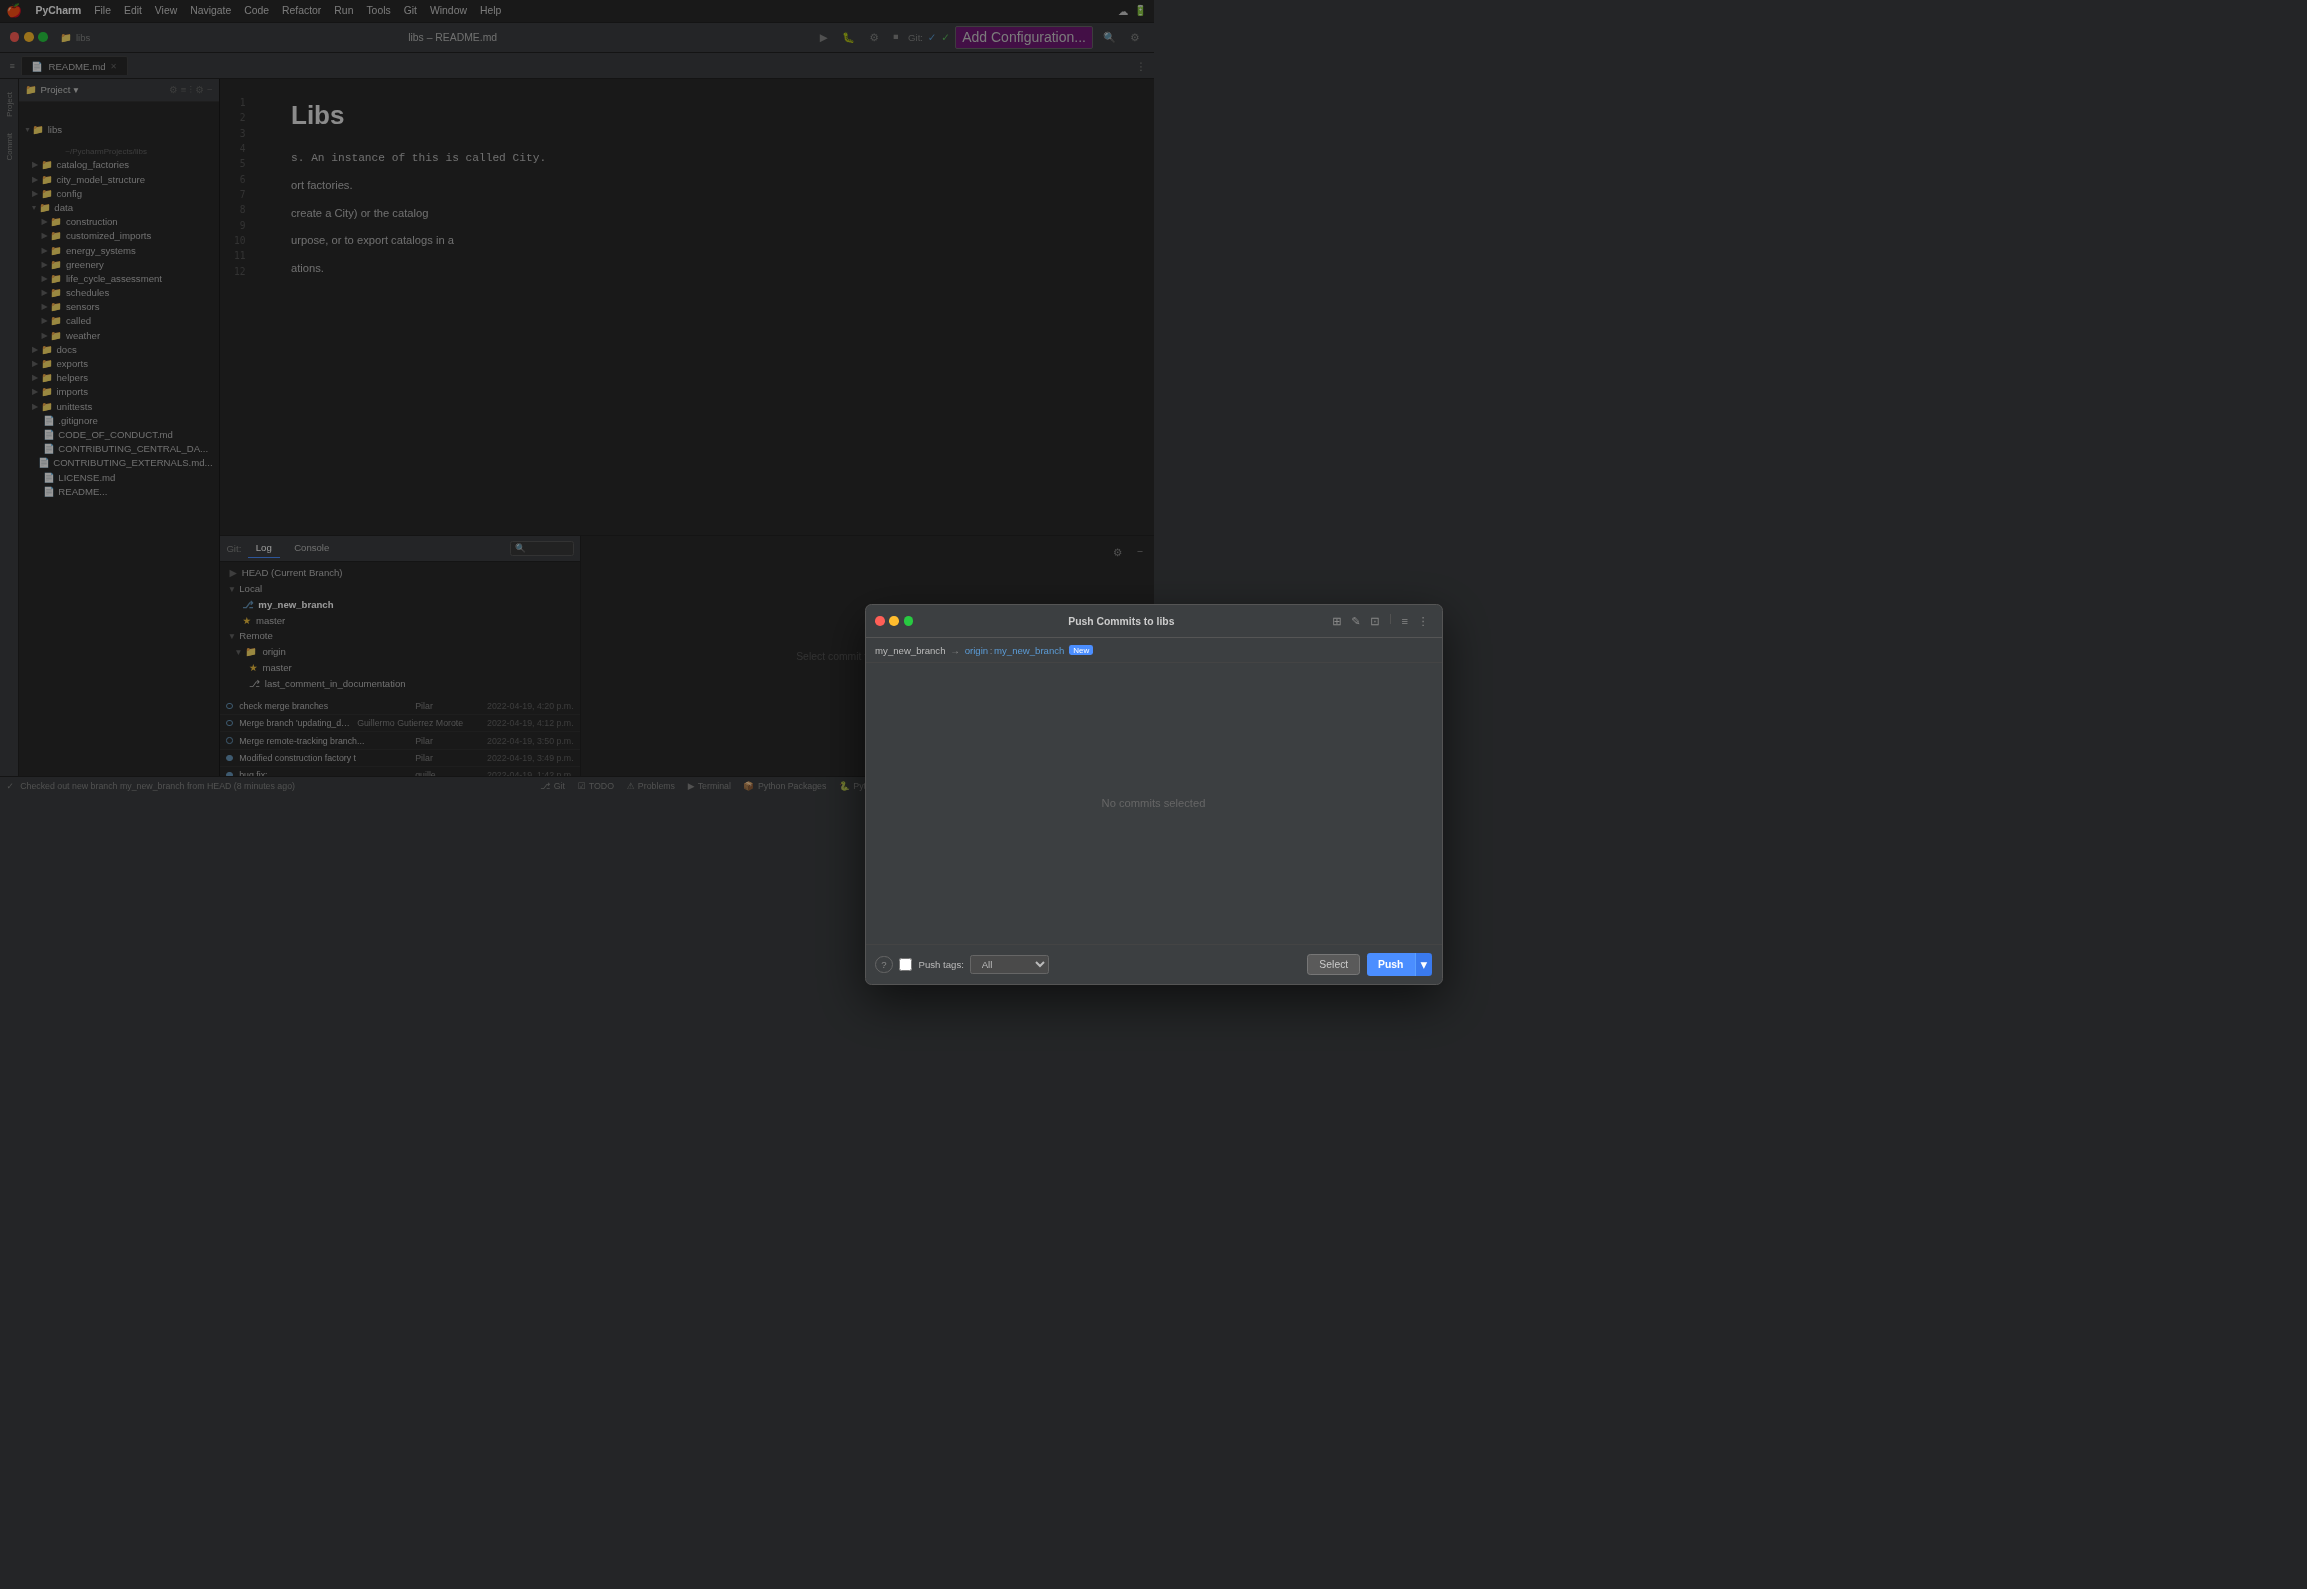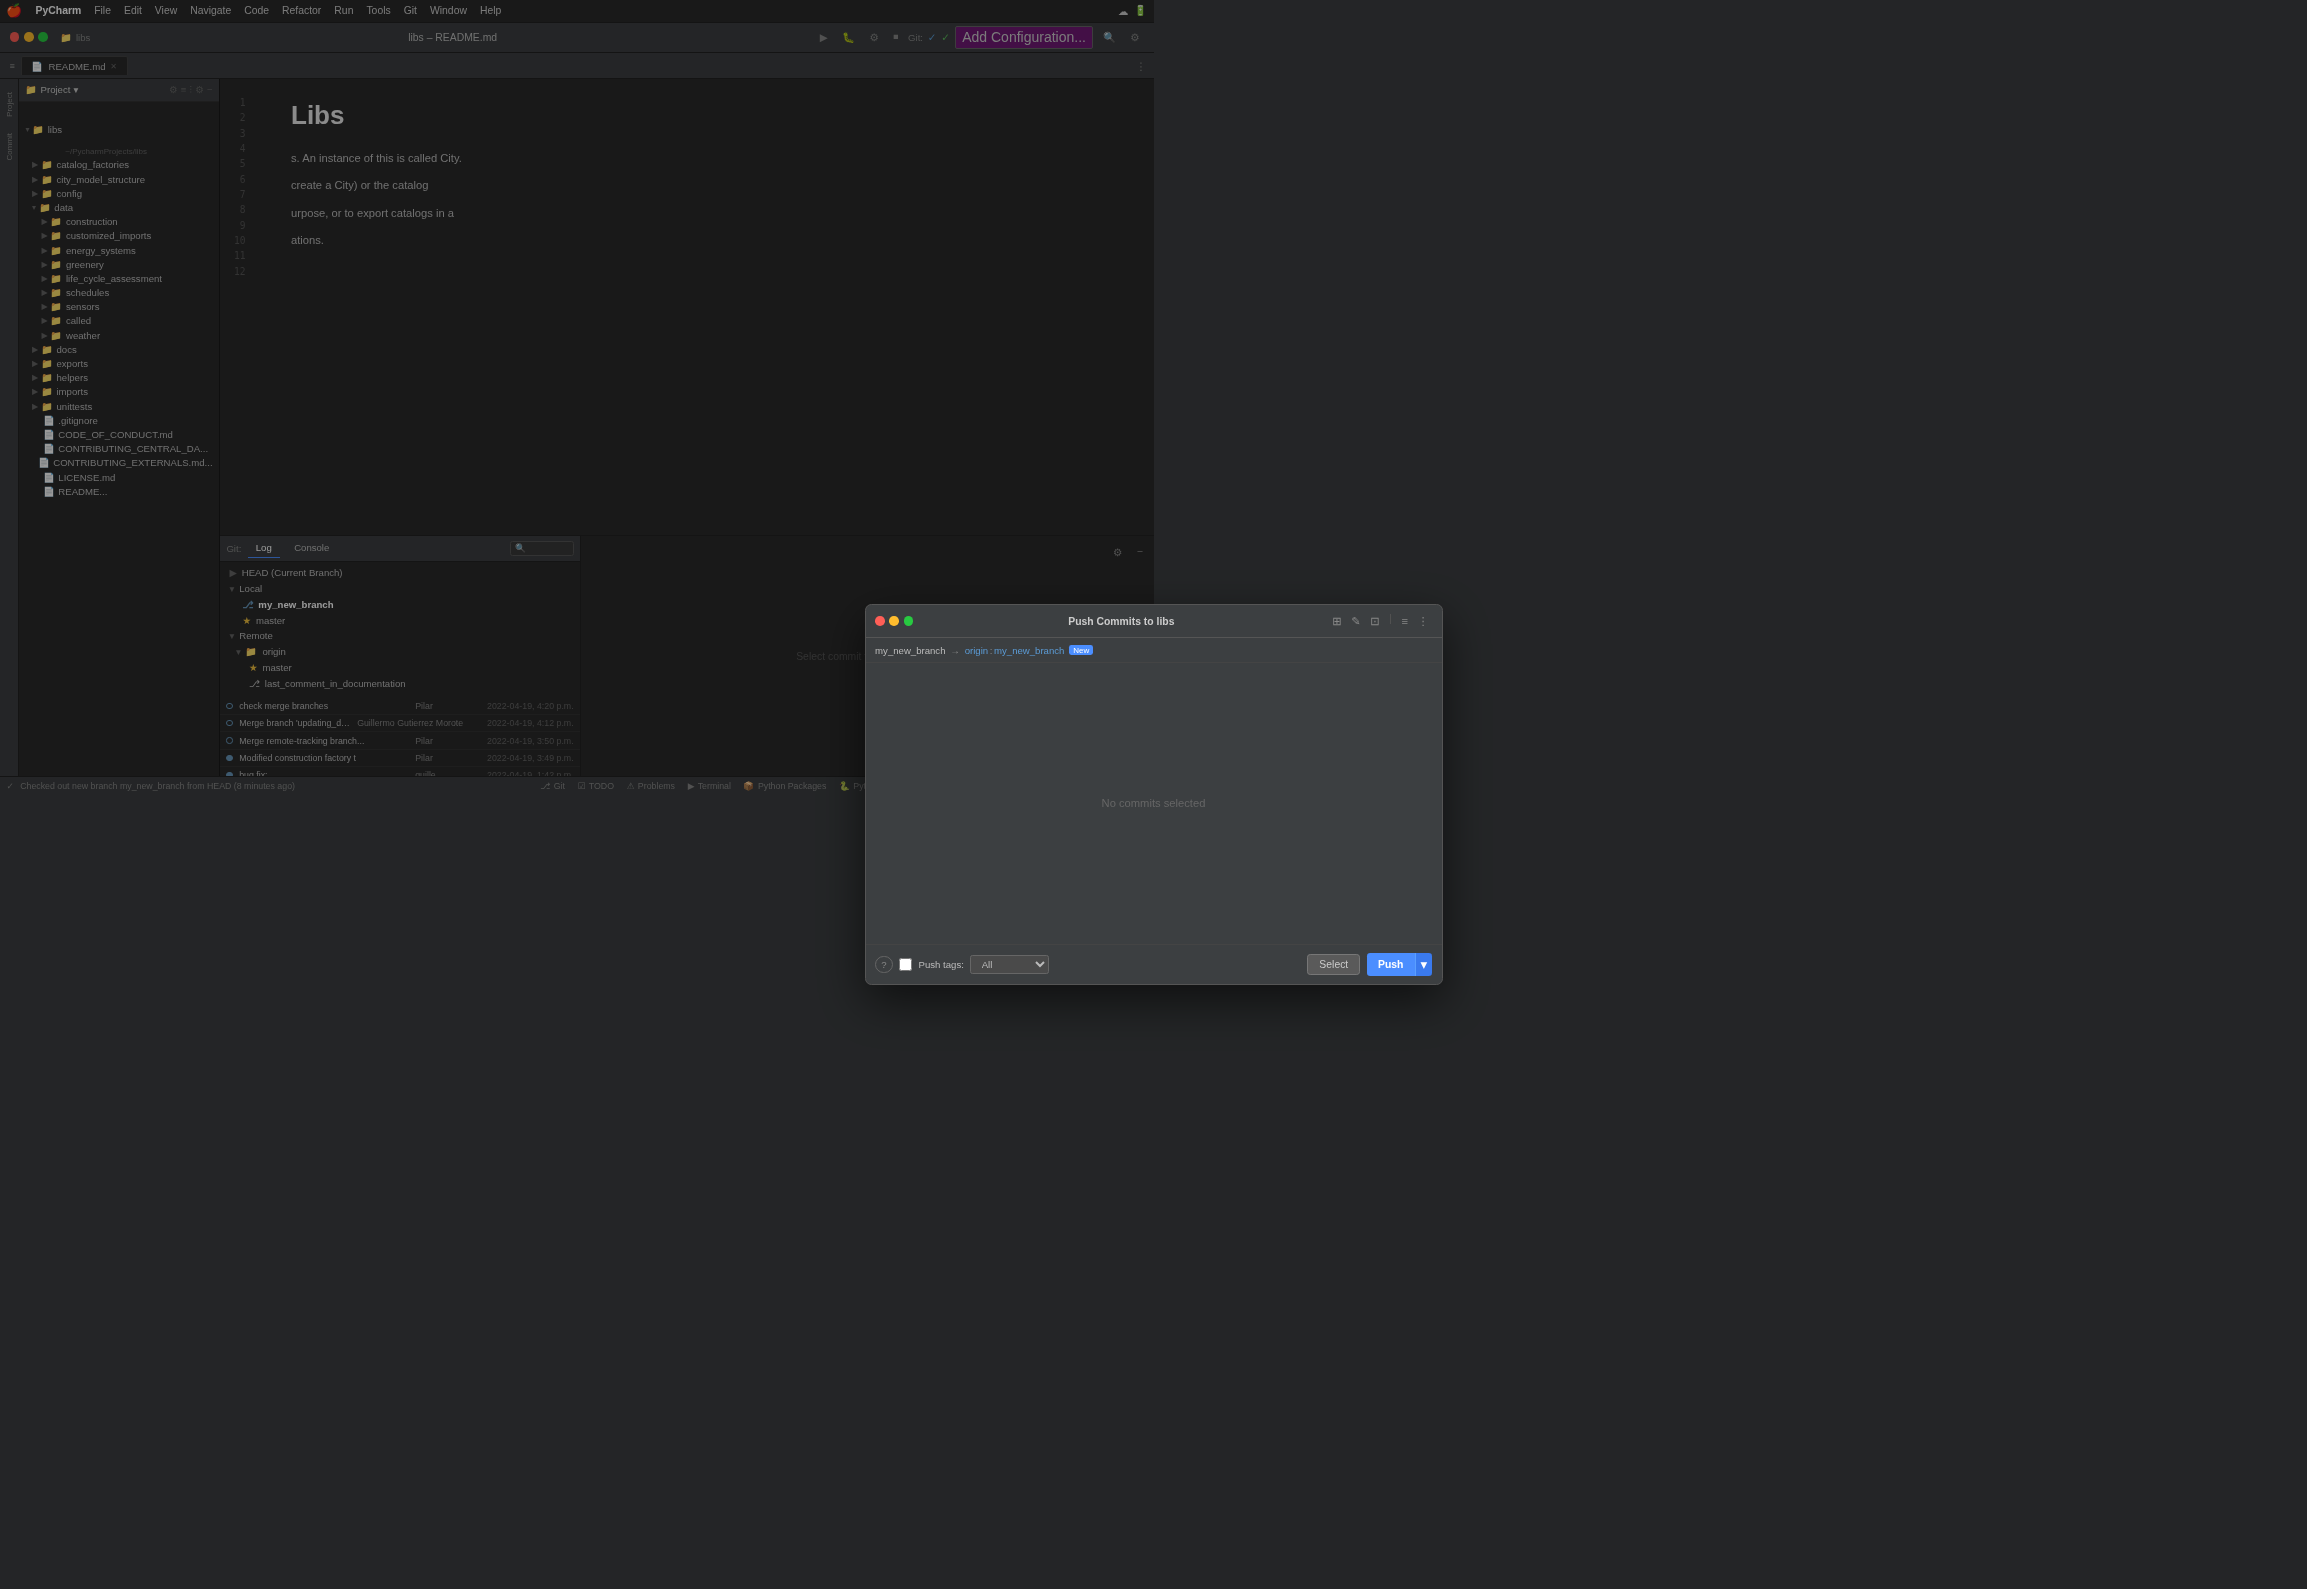--- a/index.html
+++ b/index.html
@@ -697,21 +697,22 @@
     </div>
 
     <div style="display:flex;flex-direction:column;flex:1;overflow:hidden;">
 
       <div class="editor-area" style="flex:1;position:relative;">
         <div class="line-numbers">
           1<br>2<br>3<br>4<br>5<br>6<br>7<br>8<br>9<br>10<br>11<br>12
         </div>
         <div style="margin-left:39px;">
           <div class="editor-h1">Libs</div>
-          <p class="editor-text" style="margin-bottom:9.6px;">s. An instance of this is called City.</p>
+          <p class="editor-text" style="margin-bottom:9.6px;font-family:Liberation Mono, monospace;">s. An instance of this is called City.</p>
+          <p class="editor-text" style="margin-bottom:9.6px;">ort factories.</p>
           <p class="editor-text" style="margin-bottom:9.6px;">create a City) or the catalog</p>
           <p class="editor-text" style="margin-bottom:9.6px;">urpose, or to export catalogs in a</p>
           <p class="editor-text">ations.</p>
         </div>
       </div>
 
       <div class="bottom-area">
 
         <div class="git-left">
           <div class="git-left-header">

